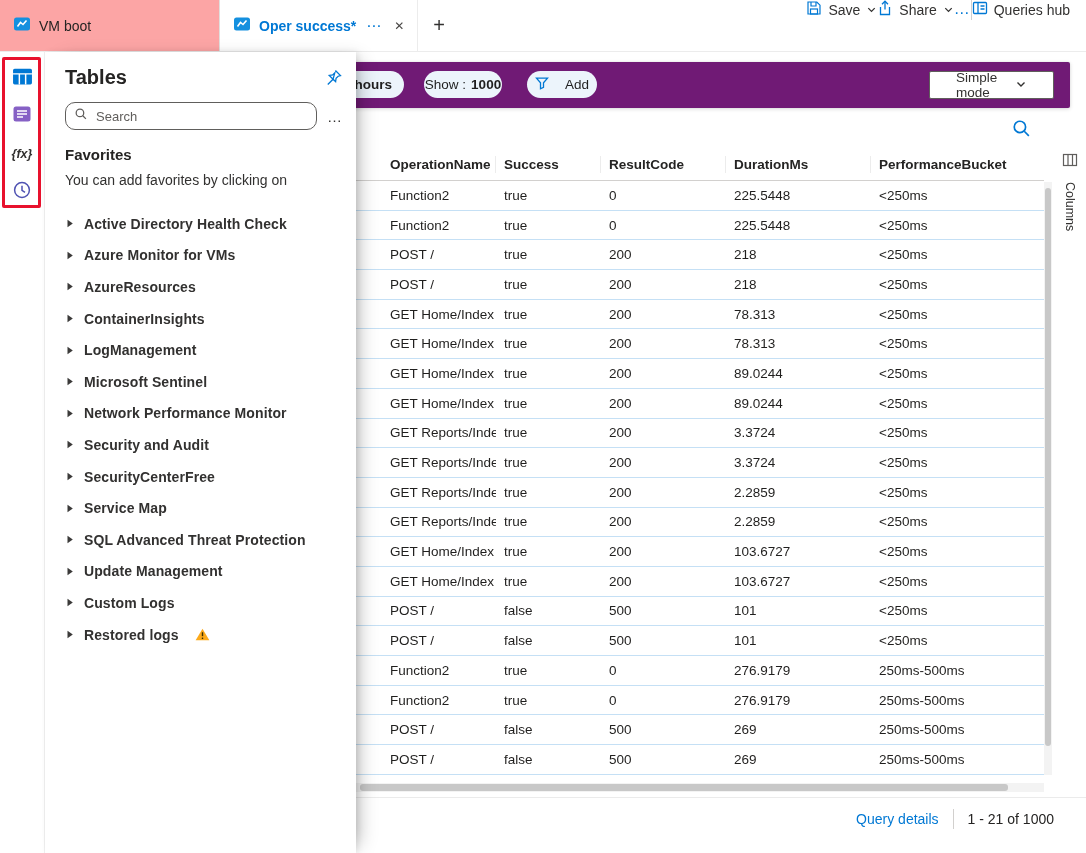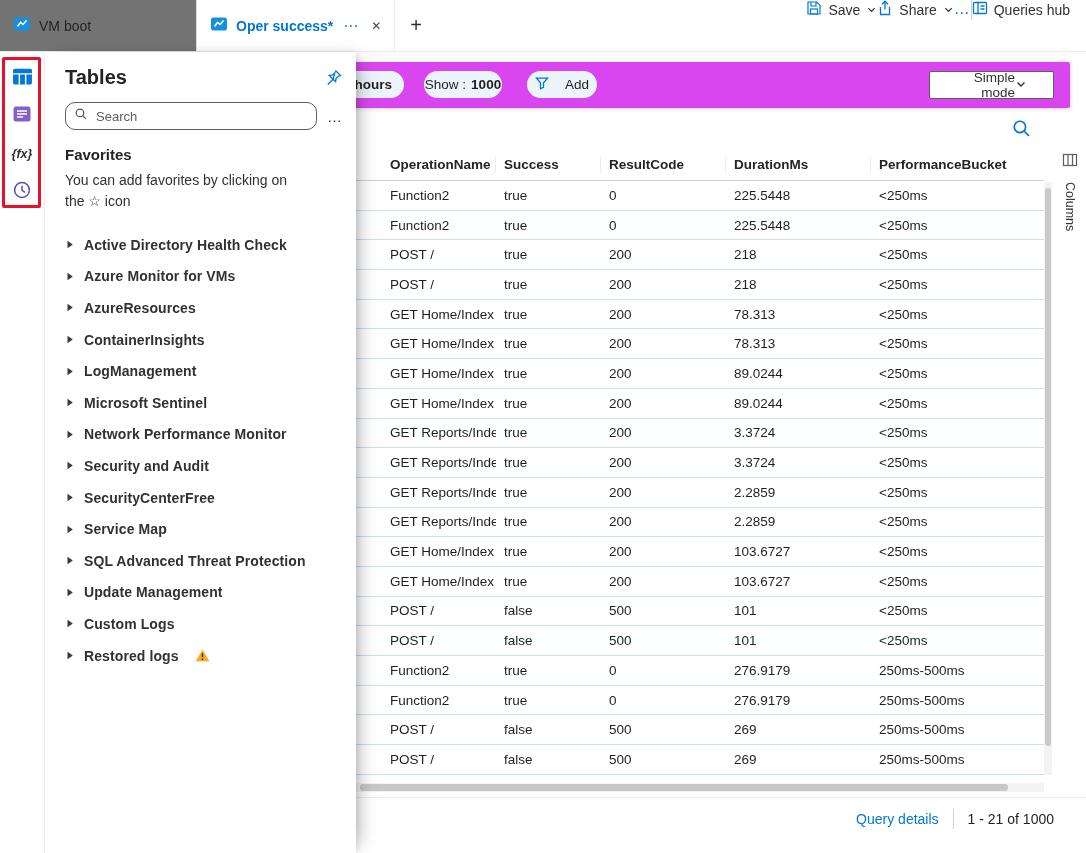--- a/index.html
+++ b/index.html
@@ -4,21 +4,21 @@
 <style>
   * { box-sizing: border-box; }
   body { margin:0; background:#fff; }
   .stage { position:relative; width:1086px; height:853px; overflow:hidden; background:#fff;
            font-family:"Liberation Sans","DejaVu Sans",sans-serif; color:#252423; }
 
   
   .topbar { position:absolute; left:0; top:0; width:100%; height:52px; display:flex; align-items:stretch;
             background:#fff; border-bottom:1px solid #ececec; z-index:5; }
   .tab { display:flex; align-items:center; gap:8px; padding:0 13px; font-size:14px; cursor:pointer; }
-  .tab-inactive { width:197px; background:#737373; color:#252423; border-right:1px solid #e1dfdd; }
+  .tab-inactive { width:220px; background:#fca5a5; color:#252423; border-right:1px solid #e1dfdd; }
   .tab-active { background:#fff; color:#0078d4; font-weight:700; border-right:1px solid #ececec; }
   .tab-more { color:#0078d4; font-weight:400; font-size:15px; margin-left:2px; letter-spacing:1px; }
   .tab-close { color:#484644; font-weight:400; font-size:12px; margin-left:4px; }
   .newtab-btn { display:flex; align-items:center; padding:0 15px; font-size:20px; color:#323130; cursor:pointer; }
   .topbar-right { margin-left:auto; display:flex; align-items:flex-start; gap:0; padding-right:16px;
                   font-size:14px; color:#323130; }
   .action { display:flex; align-items:center; gap:6px; cursor:pointer; }
   .vdiv { width:1px; height:20px; background:#d2d0ce; }
   .more-btn { color:#0078d4; font-size:16px; letter-spacing:1px; cursor:pointer; }
 
@@ -45,22 +45,22 @@
   .panel-more { color:#323130; font-size:15px; cursor:pointer; padding-right:2px; }
   .fav-title { margin:16px 20px 0; font-size:15px; font-weight:700; color:#252423; }
   .fav-hint { margin:7px 20px 0; font-size:14px; color:#323130; line-height:21px; }
   .tree { margin-top:17px; }
   .tree-item { height:31.6px; display:flex; align-items:center; gap:10px; padding-left:21px; cursor:pointer; }
   .tree-chevron { display:flex; width:8px; }
   .tree-label { font-size:14px; font-weight:600; color:#323130; letter-spacing:0.1px; }
   .warn { margin-left:6px; display:flex; }
 
   
-  .toolbar-card { position:absolute; left:60px; top:62px; right:16px; height:46px; background:#d946ef;
-                  border-radius:2px; box-shadow:0 1px 4px rgba(0,0,0,0.14), 0 0 2px rgba(0,0,0,0.08); z-index:2;text-align:right; }
+  .toolbar-card { position:absolute; left:60px; top:62px; right:16px; height:46px; background:#701a75;
+                  border-radius:2px; box-shadow:0 1px 4px rgba(0,0,0,0.14), 0 0 2px rgba(0,0,0,0.08); z-index:2; }
   .pill { position:absolute; top:9px; height:27px; border-radius:14px; background:#ecf4fb; display:flex;
           align-items:center; justify-content:center; font-size:13.5px; color:#1f1f1f; cursor:pointer; }
   .pill-time { left:250px; width:94px; justify-content:flex-end; padding-right:12px; font-weight:700; }
   .pill-show { left:364px; width:78px; gap:5px; }
   .pill-add  { left:467px; width:70px; gap:16px; }
   .show-val { font-weight:700; }
   .mode-btn { position:absolute; right:16px; top:9px; width:125px; height:28px; border:1px solid #605e5c;
               border-radius:2px; background:#fff; display:flex; align-items:center; justify-content:space-between;
               padding:0 26px; font-size:13.5px; color:#323130; cursor:pointer; }
 
@@ -421,21 +421,20 @@
               <path d="M12.6 12.6 L17 17"></path>
             </svg>
         </span>
         <input type="text" placeholder="Search" style="">
       </div>
       <span class="panel-more">…</span>
     </div>
     <div class="fav-title">Favorites</div>
     <div class="fav-hint">
       <div>You can add favorites by clicking on</div>
-      <div>the ☆ icon</div>
     </div>
     <div class="tree" id="tables-tree">
         <div class="tree-item">
           <span class="tree-chevron">
             <svg width="8" height="9" viewBox="0 0 8 9">
               <path d="M1.5 0.8 L6.8 4.5 L1.5 8.2 Z" fill="#3b3a39"></path>
             </svg>
           </span>
           <span class="tree-label">Active Directory Health Check</span>
         </div>

